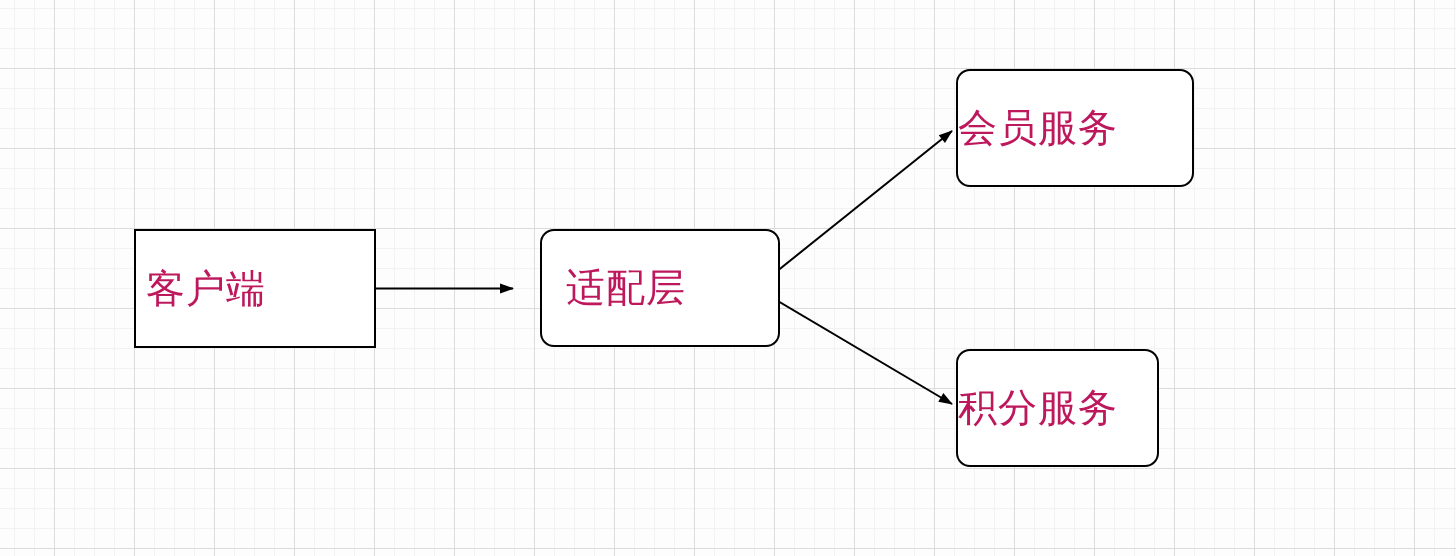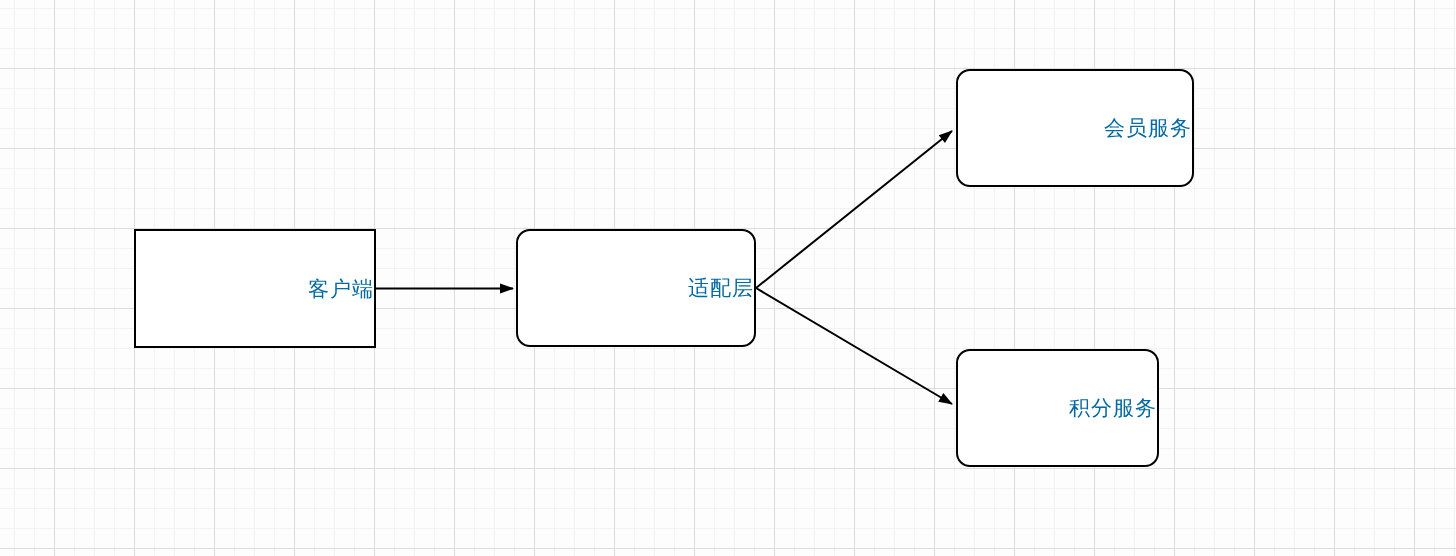--- a/index.html
+++ b/index.html
@@ -38,40 +38,42 @@
     stroke-width: 2;
     fill: none;
   }
   .node {
     position: absolute;
     box-sizing: border-box;
     background: #ffffff;
     border: 2px solid #000000;
     display: flex;
     align-items: center;
-    justify-content: flex-end;
-    font-size: 21px;
-    color: #0369a1;
+    justify-content: flex-start;
+    font-size: 39px;
+    color: #be185d;
     letter-spacing: 1px;
     cursor: default;
   }
   .node.rounded {
     border-radius: 14px;
   }
   .node-client {
     left: 134px;
     top: 229px;
     width: 242px;
     height: 119px;
+    padding-left: 10px;
   }
   .node-adapter {
-    left: 516px;
+    left: 540px;
     top: 229px;
     width: 240px;
     height: 118px;
+    padding-left: 24px;
   }
   .node-member {
     left: 956px;
     top: 69px;
     width: 238px;
     height: 118px;
   }
   .node-points {
     left: 956px;
     top: 349px;

